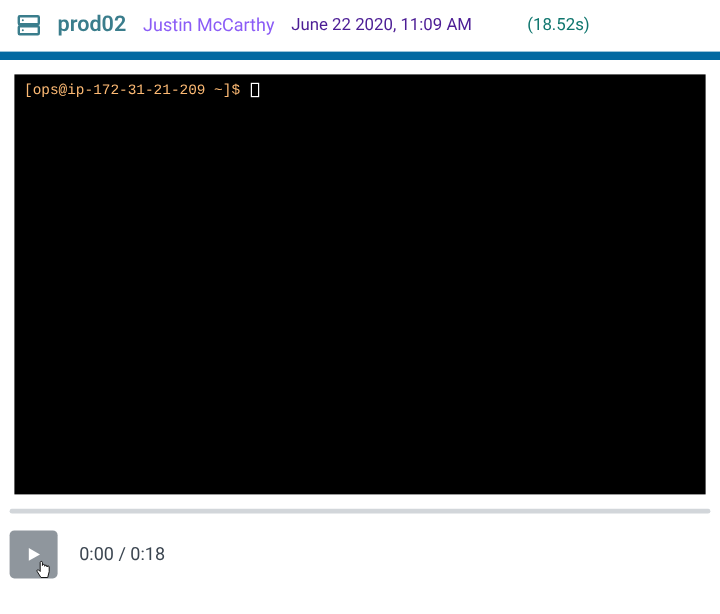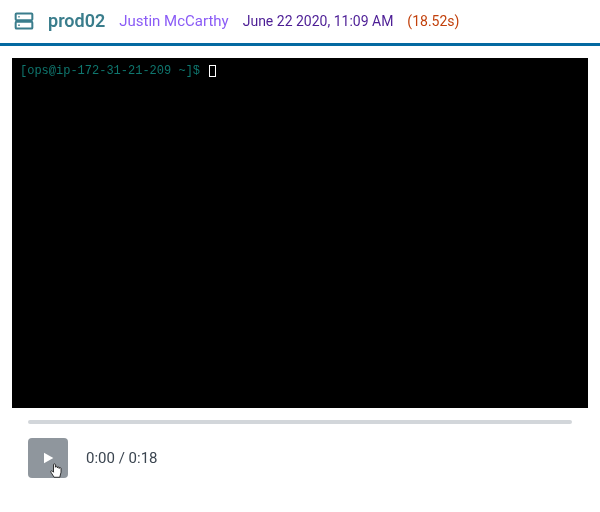--- a/index.html
+++ b/index.html
@@ -8,67 +8,68 @@
       background: #fff;
       width: 600px;
       height: 512px;
       overflow: hidden;
     }
     .header {
       display: flex;
       align-items: center;
       gap: 14px;
       padding: 10px 14px 12px;
-      border-bottom: 3px solid #0369a1;
+      border-bottom: 7px solid #0369a1;
     }
     .server-icon {
       color: #3a7d8c;
       display: inline-flex;
       align-items: center;
     }
     .server-name {
       color: #3a7d8c;
       font-weight: 600;
       font-size: 18px;
     }
     .user-name {
       color: #8b5cf6;
       font-size: 15px;
     }
     .timestamp {
       color: #4c1d95;
       font-size: 14px;
     }
     .duration {
-      color: #c2410c;
+      color: #0f766e;
       font-size: 14px;
+      margin-left: 32px;
     }
     .terminal-wrap {
       padding: 12px;
     }
     .terminal {
       background: #000;
       width: 576px;
       height: 350px;
       padding: 6px 8px;
       font-family: "Courier New", Courier, monospace;
       font-size: 12px;
-      color: #0f766e;
+      color: #fdba74;
       white-space: pre;
     }
     .terminal .cursor {
       display: inline-block;
       width: 7px;
       height: 12px;
       border: 1px solid #fff;
       vertical-align: middle;
       margin-left: 2px;
     }
     .controls-area {
-      padding: 0 28px;
+      padding: 0 8px;
     }
     .progress-track {
       background: #d2d6da;
       height: 4px;
       border-radius: 2px;
       width: 100%;
       position: relative;
     }
     .progress-fill {
       background: #a9afb4;

